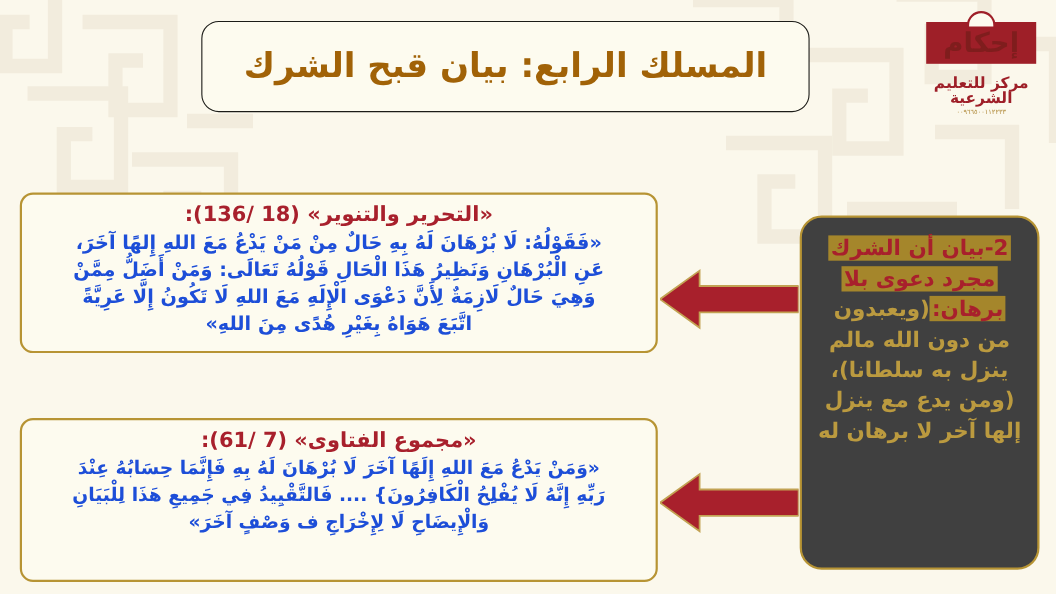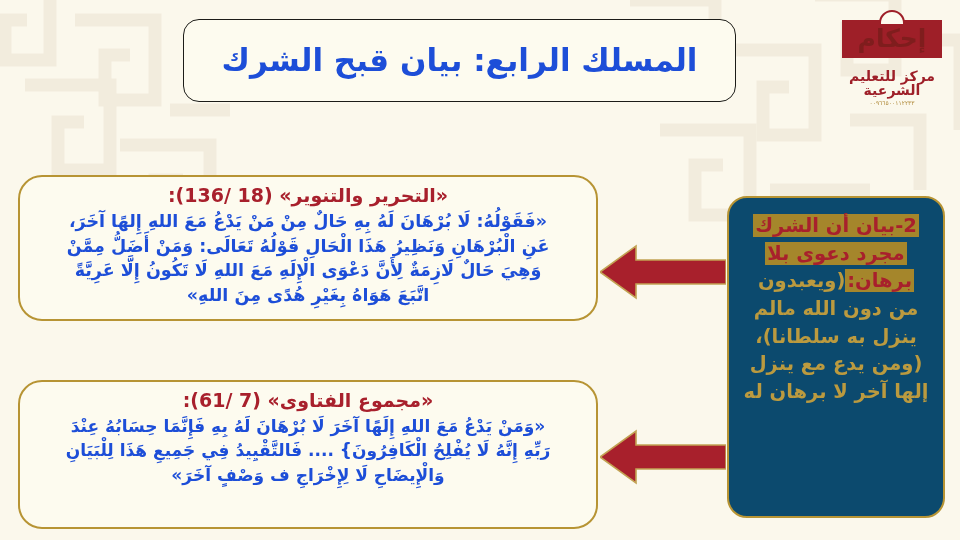--- a/index.html
+++ b/index.html
@@ -35,21 +35,21 @@
     height: 83px;
     background: #fdfbef;
     border: 1.6px solid #1c1c18;
     border-radius: 16px;
     display: flex;
     align-items: center;
     justify-content: center;
     box-sizing: border-box;
   }
   .title-text {
-    color: #1d4ed8;
+    color: #a16207;
     font-size: 31px;
     font-weight: bold;
     letter-spacing: 0px;
     line-height: 1.2;
     white-space: nowrap;
   }
 
   
   .logo {
     position: absolute;
@@ -111,21 +111,21 @@
     letter-spacing: -0.2px;
   }
 
   
   .quote-card {
     position: absolute;
     left: 18px;
     width: 580px;
     background: #fdfbef;
     border: 2px solid #b79434;
-    border-radius: 24px;
+    border-radius: 12px;
     box-sizing: border-box;
     padding: 7px 14px 9px 14px;
     text-align: center;
   }
   #quote-card-1 { top: 175px;  height: 146px; }
   #quote-card-2 { top: 380px;  height: 149px; }
 
   .quote-head {
     color: #a8202c;
     font-size: 19px;
@@ -152,21 +152,21 @@
   #arrow-1 { left: 600px; top: 243px; }
   #arrow-2 { left: 600px; top: 428px; }
 
   
   .side-card {
     position: absolute;
     left: 727px;
     top: 196px;
     width: 218px;
     height: 322px;
-    background: #0c4a6e;
+    background: #404040;
     border: 2px solid #b79434;
     border-radius: 20px;
     box-sizing: border-box;
     padding: 14px 12px 10px 12px;
     text-align: center;
     direction: rtl;
   }
   .side-text {
     font-size: 19.5px;
     font-weight: bold;

